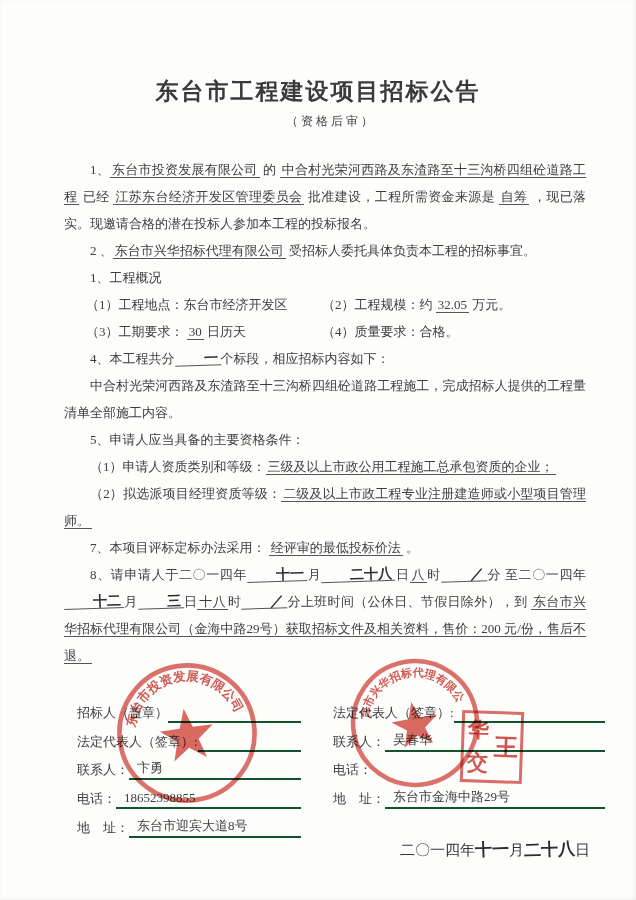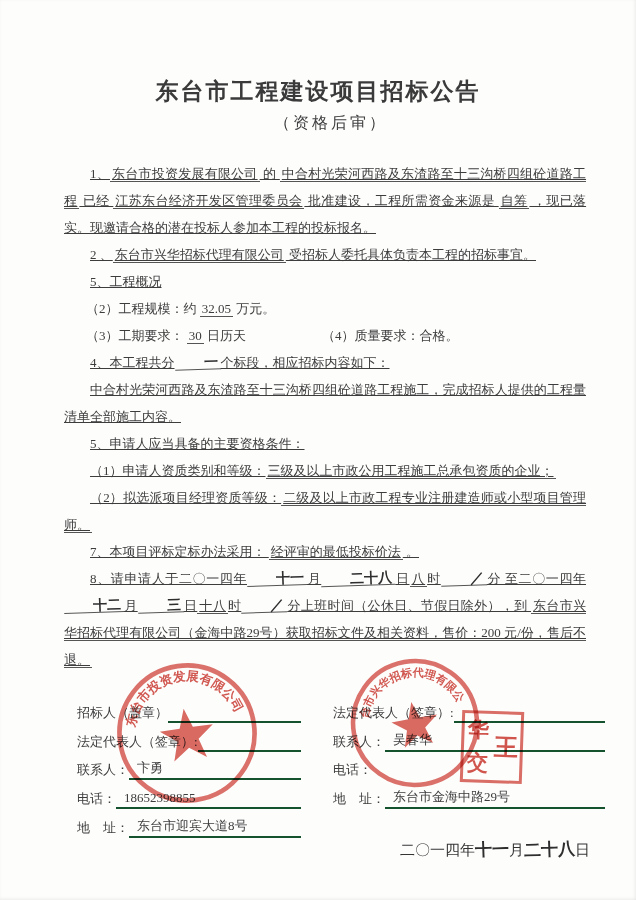--- a/index.html
+++ b/index.html
@@ -1,23 +1,23 @@
 <!DOCTYPE html>
 <html><head>
 <meta charset="utf-8">
 <style>
   html,body{margin:0;padding:0;background:#e8e8e8;}
   .page{position:relative;width:636px;height:900px;margin:0 auto;background:#fdfdfc;
         font-family:"Liberation Serif","DejaVu Serif",serif;color:#3d3d3d;overflow:hidden;
         box-shadow:inset -2px 0 3px rgba(0,0,0,.04), inset 0 -2px 3px rgba(0,0,0,.04);}
   h1{margin:0;padding-top:76px;text-align:center;font-size:23px;letter-spacing:2px;
      font-weight:bold;color:#3a3a3a;}
-  h2{margin:6px 0 0 0;text-align:center;font-size:16px;font-weight:normal;letter-spacing:3px;color:#414141;padding-left:26px;}
+  h2{margin:6px 0 0 0;text-align:center;font-size:12px;font-weight:normal;letter-spacing:3px;color:#414141;padding-left:26px;}
   .body{margin:26px 50px 0 64px;font-size:13px;line-height:27px;text-align:justify;}
-  .body p{margin:0;text-decoration:underline;}
+  .body p{margin:0;}
   .ind2{text-indent:2em;}
   .cols{display:flex;padding-left:22px;}
   .cols .c1{width:236px;}
   .cols .c2{flex:1;}
   .u{border-bottom:1px solid #555;padding:0 2px;}
   .hand{display:inline-block;font-family:"DejaVu Sans",sans-serif;font-weight:bold;color:#2e2e2e;
         transform:rotate(-2deg);font-size:14px;line-height:1;}
   .hu{border-bottom:1px solid #555;padding:0 3px;}
   
   .footer{position:absolute;top:694px;left:0;right:0;font-size:13px;}
@@ -47,23 +47,24 @@
 
   <h1>东台市工程建设项目招标公告</h1>
   <h2>（资格后审）</h2>
 
   <div class="body">
 
     <p class="ind2"><span>1、</span><span class="u">东台市投资发展有限公司</span><span> 的 </span><span class="u">中合村光荣河西路及东渣路至十三沟桥四组砼道路工程</span><span> 已经 </span><span class="u">江苏东台经济开发区管理委员会</span><span> 批准建设，工程所需资金来源是 </span><span class="u">自筹</span><span> ，现已落实。现邀请合格的潜在投标人参加本工程的投标报名。</span></p>
 
     <p class="ind2"><span>2 、</span><span class="u">东台市兴华招标代理有限公司</span><span> 受招标人委托具体负责本工程的招标事宜。</span></p>
 
-    <p class="ind2">5、工程概况</p>
+    <p class="ind2">1、工程概况</p>
 
     <div class="cols">
+      <span class="c1">（1）工程地点：东台市经济开发区</span>
       <span class="c2"><span>（2）工程规模：约 </span><span class="u">32.05</span><span> 万元。</span></span>
     </div>
 
     <div class="cols">
       <span class="c1"><span>（3）工期要求： </span><span class="u">30</span><span> 日历天</span></span>
       <span class="c2">（4）质量要求：合格。</span>
     </div>
 
     <p class="ind2"><span>4、本工程共分</span><span class="u hand hu">一</span><span>个标段，相应招标内容如下：</span></p>
 

